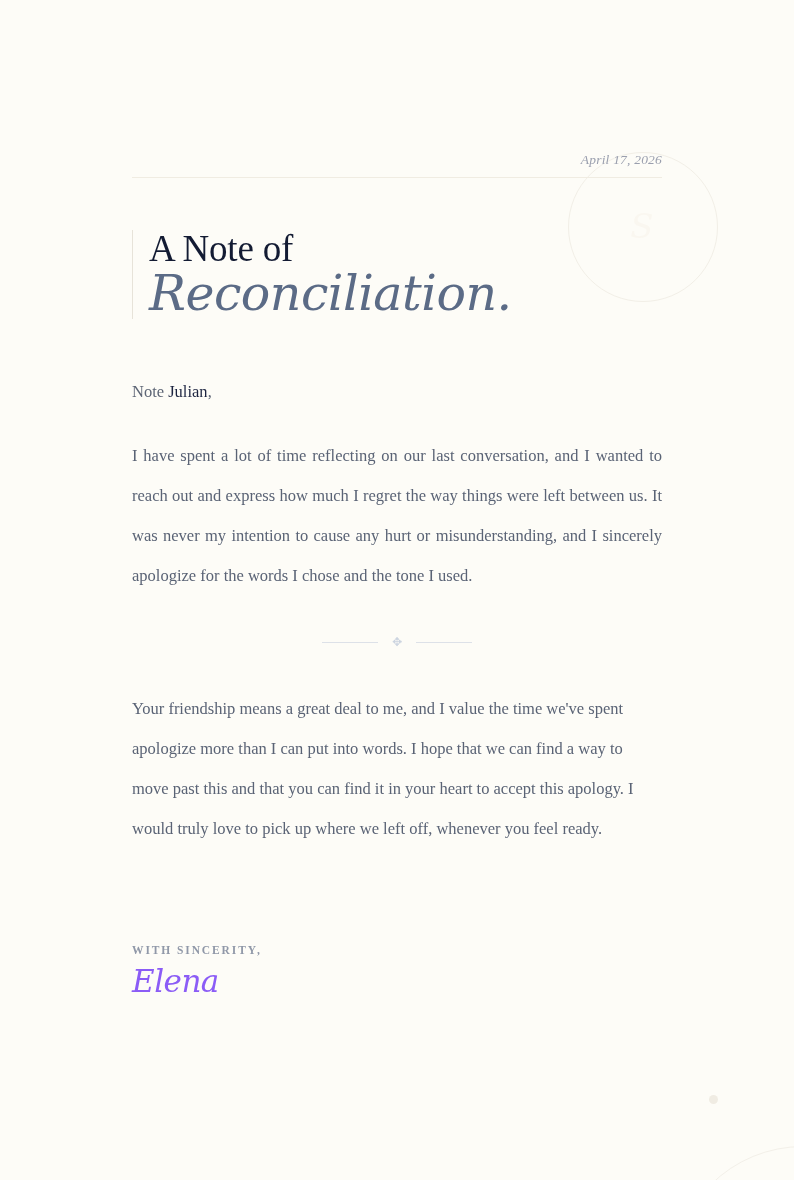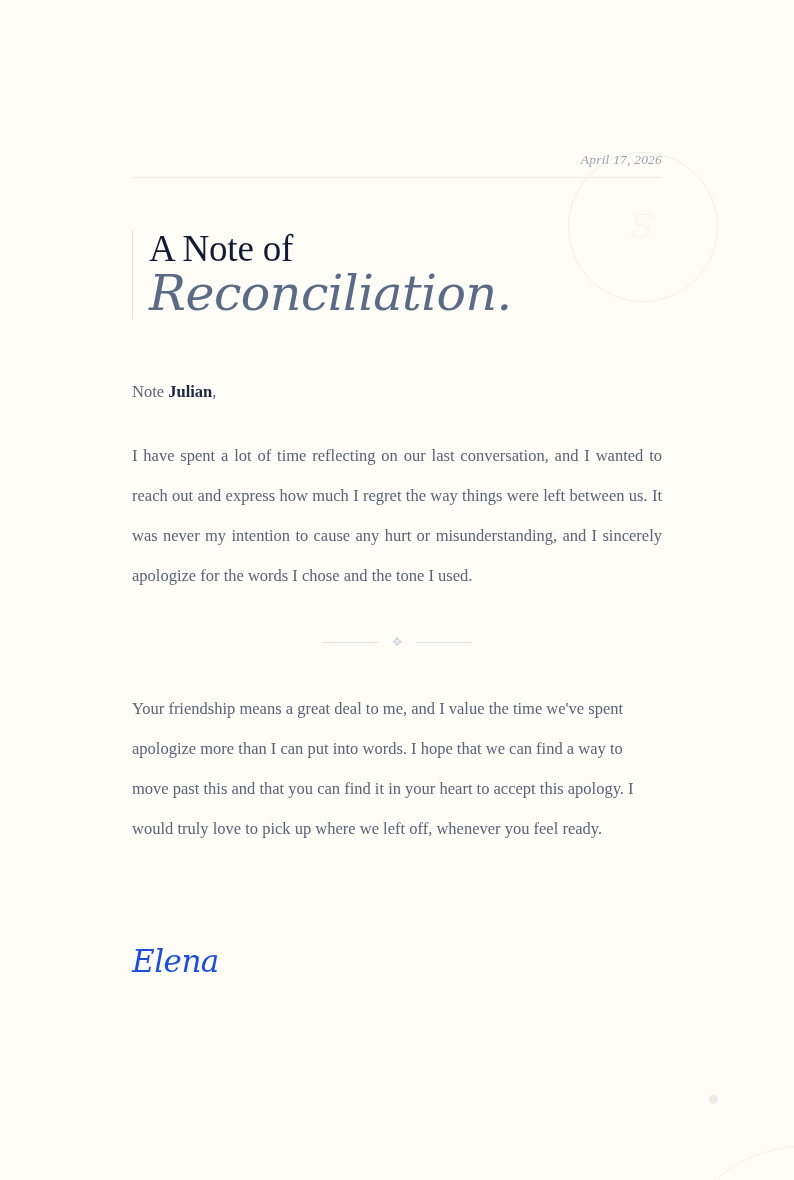--- a/index.html
+++ b/index.html
@@ -124,21 +124,21 @@
   }
 
   
   .salutation {
     margin-top: 63px;
     font-family: "Liberation Serif", serif;
     font-size: 16.5px;
     color: #5d6575;
   }
   .salutation .recipient {
-    font-weight: bold;
+    font-weight: normal;
     color: #1c2440;
   }
 
   
   .body-para {
     margin-top: 34px;
     font-family: "Liberation Serif", serif;
     font-size: 16.5px;
     line-height: 40px;
     color: #5a6375;
@@ -181,22 +181,22 @@
     letter-spacing: 1.9px;
     color: #9098a8;
     text-transform: uppercase;
     font-variant: small-caps;
     font-weight: bold;
   }
   .sign-name {
     font-family: "DejaVu Serif", serif;
     font-style: italic;
     font-size: 31px;
-    color: #1d4ed8;
-    margin-top: 22px;
+    color: #8b5cf6;
+    margin-top: 8px;
     line-height: 1.1;
     letter-spacing: -0.5px;
   }
 </style>
 </head>
 <body>
 
 <div class="page">
 
   <div class="deco-circle-top"></div>
@@ -223,17 +223,18 @@
 
     <div class="divider">
       <span class="divider-line"></span>
       <span class="divider-ornament">✥</span>
       <span class="divider-line"></span>
     </div>
 
     <p class="body-para second">Your friendship means a great deal to me, and I value the time we've spent apologize more than I can put into words. I hope that we can find a way to move past this and that you can find it in your heart to accept this apology. I would truly love to pick up where we left off, whenever you feel ready.</p>
 
     <div class="sign-block">
+      <div class="sign-label">With Sincerity,</div>
       <div class="sign-name">Elena</div>
     </div>
 
   </div>
 </div>
 
 </body></html>

